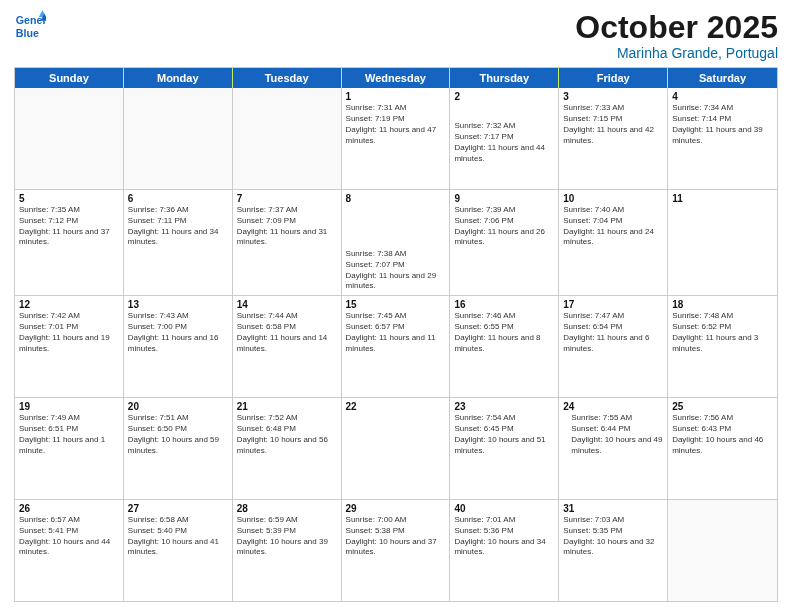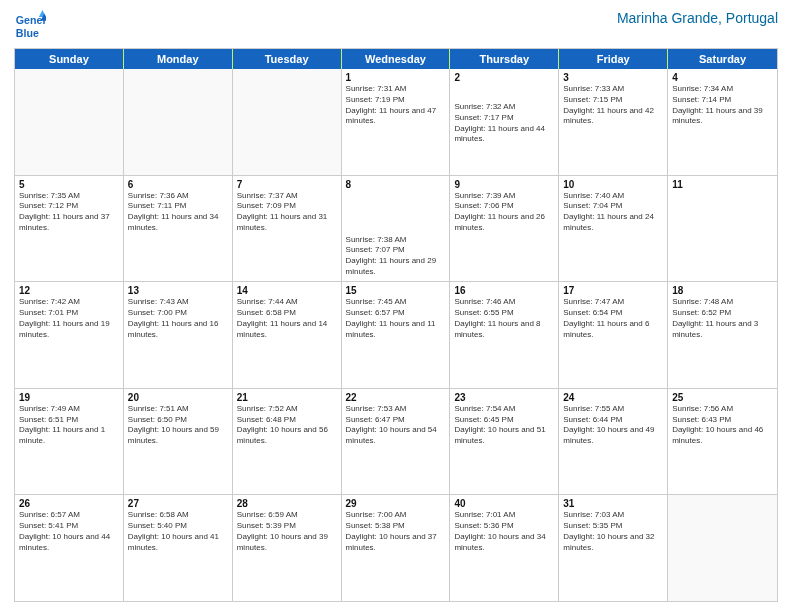--- a/index.html
+++ b/index.html
@@ -107,20 +107,21 @@
   <div class="header">
     <div class="logo">
       <svg class="logo-icon" viewBox="0 0 36 36">
         <text x="2" y="16" font-size="12" font-weight="bold" fill="#1565c0">General</text>
         <text x="2" y="30" font-size="12" font-weight="bold" fill="#1565c0">Blue</text>
         <polygon points="28,8 36,8 32,0" fill="#42a5f5"></polygon>
         <polygon points="30,12 38,12 34,4" fill="#1565c0"></polygon>
       </svg>
     </div>
     <div class="title-block">
+      <div class="month-title">October 2025</div>
       <div class="location-title">Marinha Grande, Portugal</div>
     </div>
   </div>
 
   <div class="calendar">
     <div class="cal-header-row">
     <div class="cal-header-cell">Sunday</div>
         <div class="cal-header-cell">Monday</div>
         <div class="cal-header-cell">Tuesday</div>
         <div class="cal-header-cell">Wednesday</div>
@@ -257,33 +258,30 @@
 Daylight: 10 hours and 59 minutes.</div>
           </div>
           <div class="cal-cell">
             <div class="day-number">21</div>
             <div class="cell-text" style="white-space: pre-line;">Sunrise: 7:52 AM
 Sunset: 6:48 PM
 Daylight: 10 hours and 56 minutes.</div>
           </div>
           <div class="cal-cell">
             <div class="day-number">22</div>
-            <div class="cell-text" style="white-space: pre-line;">Sunrise: 7:53 AM
-Sunset: 6:47 PM
-Daylight: 10 hours and 54 minutes.</div>
           </div>
           <div class="cal-cell">
             <div class="day-number">23</div>
             <div class="cell-text" style="white-space: pre-line;">Sunrise: 7:54 AM
 Sunset: 6:45 PM
 Daylight: 10 hours and 51 minutes.</div>
           </div>
           <div class="cal-cell">
             <div class="day-number">24</div>
-            <div class="cell-text" style="white-space: pre-line;">Sunrise: 7:55 AM
+            <div class="cell-text" style="white-space: pre-line; margin-left: 8px;">Sunrise: 7:55 AM
 Sunset: 6:44 PM
 Daylight: 10 hours and 49 minutes.</div>
           </div>
           <div class="cal-cell">
             <div class="day-number">25</div>
             <div class="cell-text" style="white-space: pre-line;">Sunrise: 7:56 AM
 Sunset: 6:43 PM
 Daylight: 10 hours and 46 minutes.</div>
           </div>
         </div>

